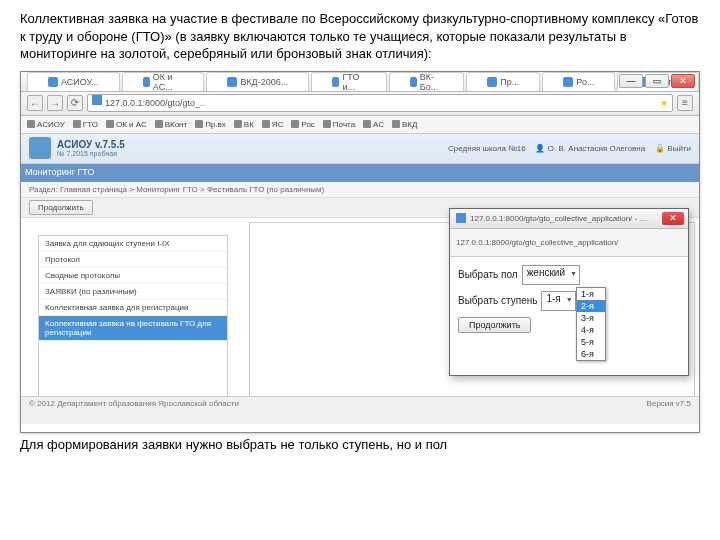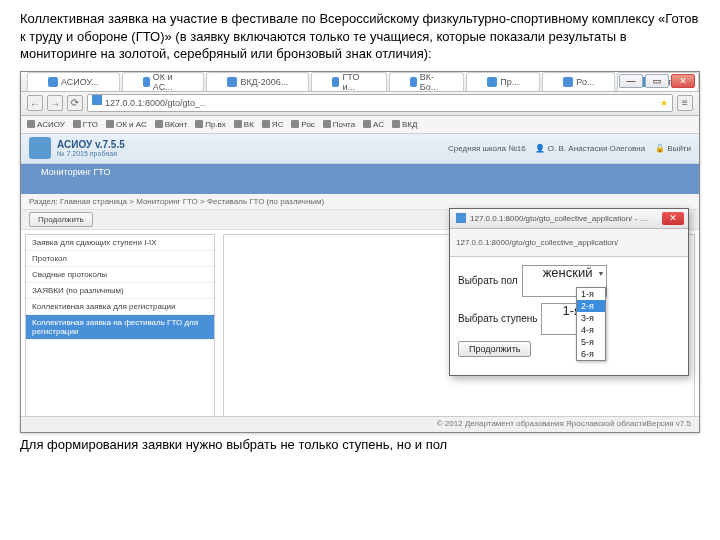--- a/index.html
+++ b/index.html
@@ -18,38 +18,38 @@
 .navbtn{width:16px;height:16px;border:1px solid #aaa;border-radius:2px;background:#f0f0f0;font-size:10px;text-align:center;line-height:14px;color:#666}
 .url{flex:1;height:18px;border:1px solid #aaa;border-radius:2px;background:#fff;padding:0 4px;font-size:9px;line-height:16px;color:#555;display:flex;align-items:flex-start;gap:3px}
 .url .favicon{width:10px;height:10px;background:#4a90d9}
 .bookmarks{height:18px;background:#f5f5f5;border-bottom:1px solid #ccc;display:flex;align-items:center;padding:0 6px;gap:8px;font-size:8px;color:#444}
 .bm{display:flex;align-items:center;gap:2px}
 .bm .i{width:8px;height:8px;background:#888;border-radius:1px}
 .appheader{height:30px;background:linear-gradient(#e8f0f8,#dde8f2);border-bottom:1px solid #c5d5e5;display:flex;align-items:center;padding:0 8px;gap:6px}
 .logo{width:22px;height:22px;background:#5a9acf;border-radius:3px}
 .apptitle{font-size:10px;font-weight:bold;color:#2a5a8a}
 .appuser{margin-left:auto;font-size:8px;color:#555;display:flex;gap:10px}
-.ribbon{height:30px;background:#6a95c8;color:#fff;font-size:9px;padding:3px 20px}
+.ribbon{height:18px;background:#6a95c8;color:#fff;font-size:9px;padding:3px 4px}
 .breadcrumb{height:16px;background:#f5f5f5;border-bottom:1px solid #ddd;font-size:8px;padding:2px 8px;color:#666;display:flex;align-items:center;gap:6px}
 .toolbar{height:20px;background:#f0f0f0;border-bottom:1px solid #ddd;padding:2px 8px}
 .toolbtn{display:inline-block;height:15px;border:1px solid #aaa;border-radius:2px;background:linear-gradient(#fafafa,#e8e8e8);padding:0 8px;font-size:8px;line-height:13px;color:#444}
 .content{display:flex;height:200px}
-.sidebar{width:190px;border:1px solid #ccc;margin:4px;background:#fff}
+.sidebar{width:190px;border:1px solid #ccc;margin:17px;background:#fff}
 .side-item{padding:3px 6px;font-size:8px;color:#444;border-bottom:1px solid #eee}
 .side-item.sel{background:#4a90d9;color:#fff}
 .mainarea{flex:1;margin:4px;border:1px solid #ccc;background:#fff}
-.footer{position:absolute;bottom:0;left:0;right:0;height:16px;background:#f0f0f0;border-top:1px solid #ccc;font-size:8px;padding:2px 8px;color:#777;display:flex;justify-content:flex-end}
+.footer{position:absolute;bottom:8px;left:0;right:0;height:28px;background:#f0f0f0;border-top:1px solid #ccc;font-size:8px;padding:2px 8px;color:#777;display:flex;justify-content:space-between}
 .popup{position:absolute;right:10px;top:136px;width:240px;height:168px;background:#fff;border:1px solid #666;box-shadow:2px 3px 8px rgba(0,0,0,.3)}
 .p-title{height:20px;background:linear-gradient(#fafafa,#e4e4e4);border-bottom:1px solid #bbb;display:flex;align-items:center;padding:0 6px;font-size:8px;color:#555;position:relative}
 .p-title .i{width:10px;height:10px;background:#4a90d9;margin-right:4px}
 .p-close{position:absolute;right:4px;top:3px;width:22px;height:13px;background:linear-gradient(#e55,#c33);color:#fff;text-align:center;line-height:12px;font-size:9px;border-radius:2px}
 .p-url{height:28px;border-bottom:1px solid #ccc;padding:2px 6px;font-size:8px;color:#555;background:#f5f5f5;display:flex;align-items:center}
 .p-body{padding:8px;font-size:10px;color:#222}
 .p-row{margin-bottom:6px;display:flex;align-items:center;gap:4px}
-.sel-box{border:1px solid #999;height:32px;padding:0 14px 0 20px;font-size:13px;line-height:14px;background:#fff;position:relative}
+.sel-box{border:1px solid #999;height:20px;padding:0 14px 0 4px;font-size:10px;line-height:14px;background:#fff;position:relative}
 .sel-box::after{content:"▼";position:absolute;right:2px;top:1px;font-size:7px;color:#555}
 .p-btn{border:1px solid #999;border-radius:2px;background:linear-gradient(#fafafa,#e5e5e5);padding:2px 10px;font-size:9px}
 .dropdown{position:absolute;left:126px;top:78px;width:30px;background:#fff;border:1px solid #888;box-shadow:1px 1px 3px rgba(0,0,0,.3);font-size:9px}
 .dd-item{padding:1px 4px;color:#222}
 .dd-item.hl{background:#3b8de0;color:#fff}
 .star{color:#f5c518}
 </style>
 </head>
 <body>
 

